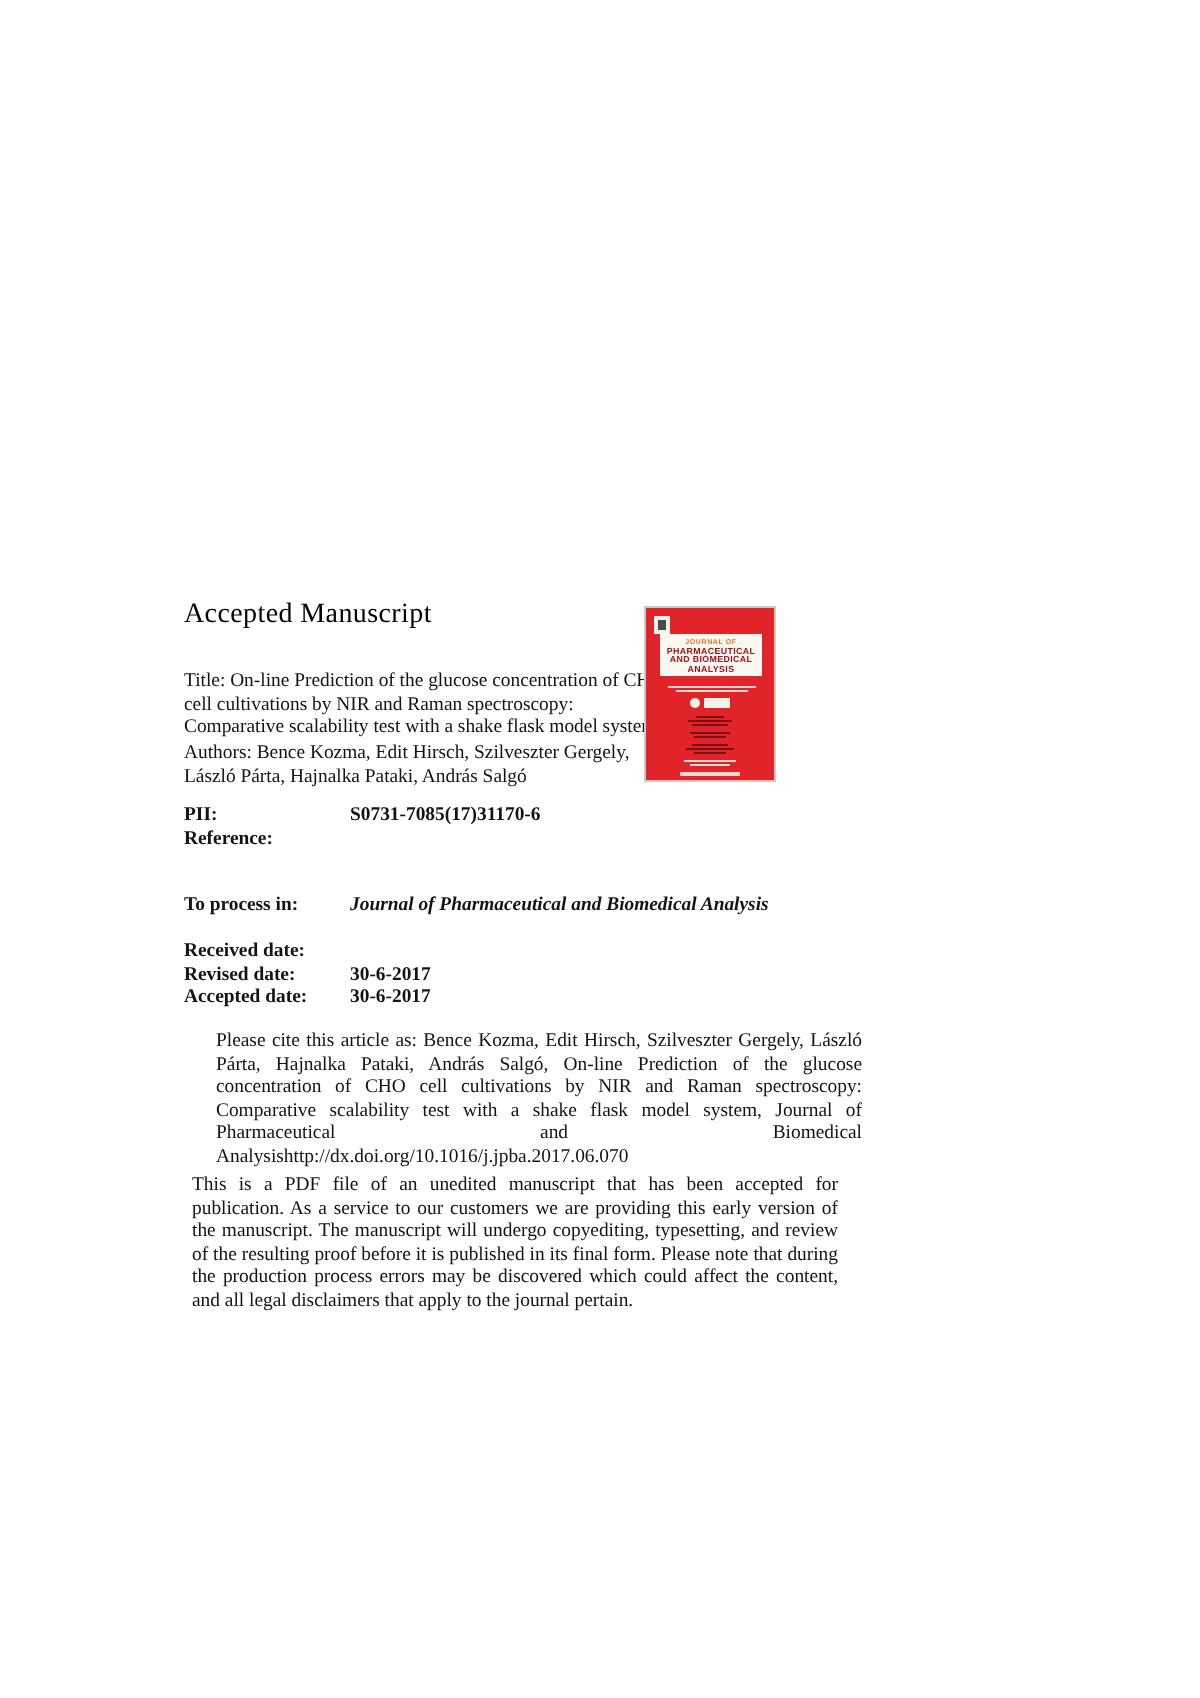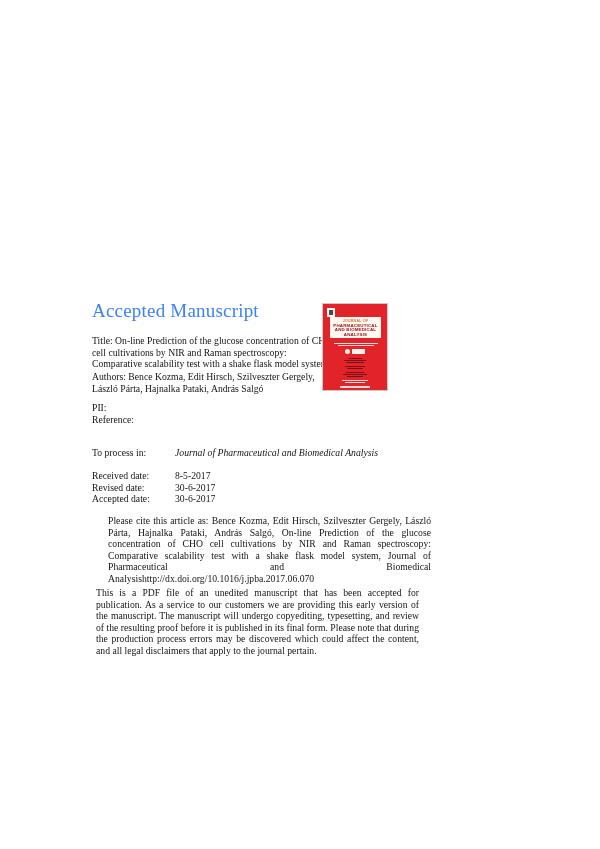--- a/index.html
+++ b/index.html
@@ -2,29 +2,29 @@
 <html><head>
 <meta charset="utf-8">
 <style>
   html,body { margin:0; padding:0; background:#ffffff; }
   .page {
     position:relative; width:600px; height:849px; background:#ffffff;
     font-family:"Liberation Serif", serif; color:#141414; overflow:hidden;
   }
   .h1 {
     position:absolute; left:92px; top:300px;
-    font-size:19px; font-weight:400; letter-spacing:0.2px; color:#3b82f6;
+    font-size:14px; font-weight:400; letter-spacing:0.2px; color:#000000;
   }
   .txt { font-size:9.7px; line-height:11.5px; }
   .title-block  { position:absolute; left:92px; top:335px; width:275px; white-space:pre-line; }
   .authors-block{ position:absolute; left:92px; top:371px; width:275px; white-space:pre-line; }
   .meta   { position:absolute; left:92px; top:402px; width:330px; }
   .to-appear { position:absolute; left:92px; top:447px; width:360px; }
   .dates  { position:absolute; left:92px; top:470px; width:330px; }
-  .row { display:flex; }
+  .row { display:flex;font-weight:bold; }
   .row .label { flex:0 0 83px; }
   .row .value { flex:1 1 auto; }
   .italic { font-style:italic; }
   .citation {
     position:absolute; left:92px; top:499px; width:323px;
     text-align:justify; margin:16px;
   }
   .disclaimer {
     position:absolute; left:92px; top:583px; width:323px;
     text-align:justify; margin:4px;
@@ -73,37 +73,37 @@
   <div class="title-block txt">Title: On-line Prediction of the glucose concentration of CHO
 cell cultivations by NIR and Raman spectroscopy:
 Comparative scalability test with a shake flask model system</div>
 
   <div class="authors-block txt">Authors: Bence Kozma, Edit Hirsch, Szilveszter Gergely,
 László Párta, Hajnalka Pataki, András Salgó</div>
 
   <div class="meta txt">
     <div class="row">
       <span class="label">PII:</span>
+      <span class="value">S0731-7085(17)31170-6</span>
     </div>
     <div class="row">
       <span class="label">Reference:</span>
     </div>
   </div>
 
   <div class="to-appear txt">
     <div class="row">
       <span class="label">To process in:</span>
       <span class="value italic">Journal of Pharmaceutical and Biomedical Analysis</span>
     </div>
   </div>
 
   <div class="dates txt">
     <div class="row">
       <span class="label">Received date:</span>
-      <span class="value">8-5-2017</span>
     </div>
     <div class="row">
       <span class="label">Revised date:</span>
       <span class="value">30-6-2017</span>
     </div>
     <div class="row">
       <span class="label">Accepted date:</span>
       <span class="value">30-6-2017</span>
     </div>
   </div>

